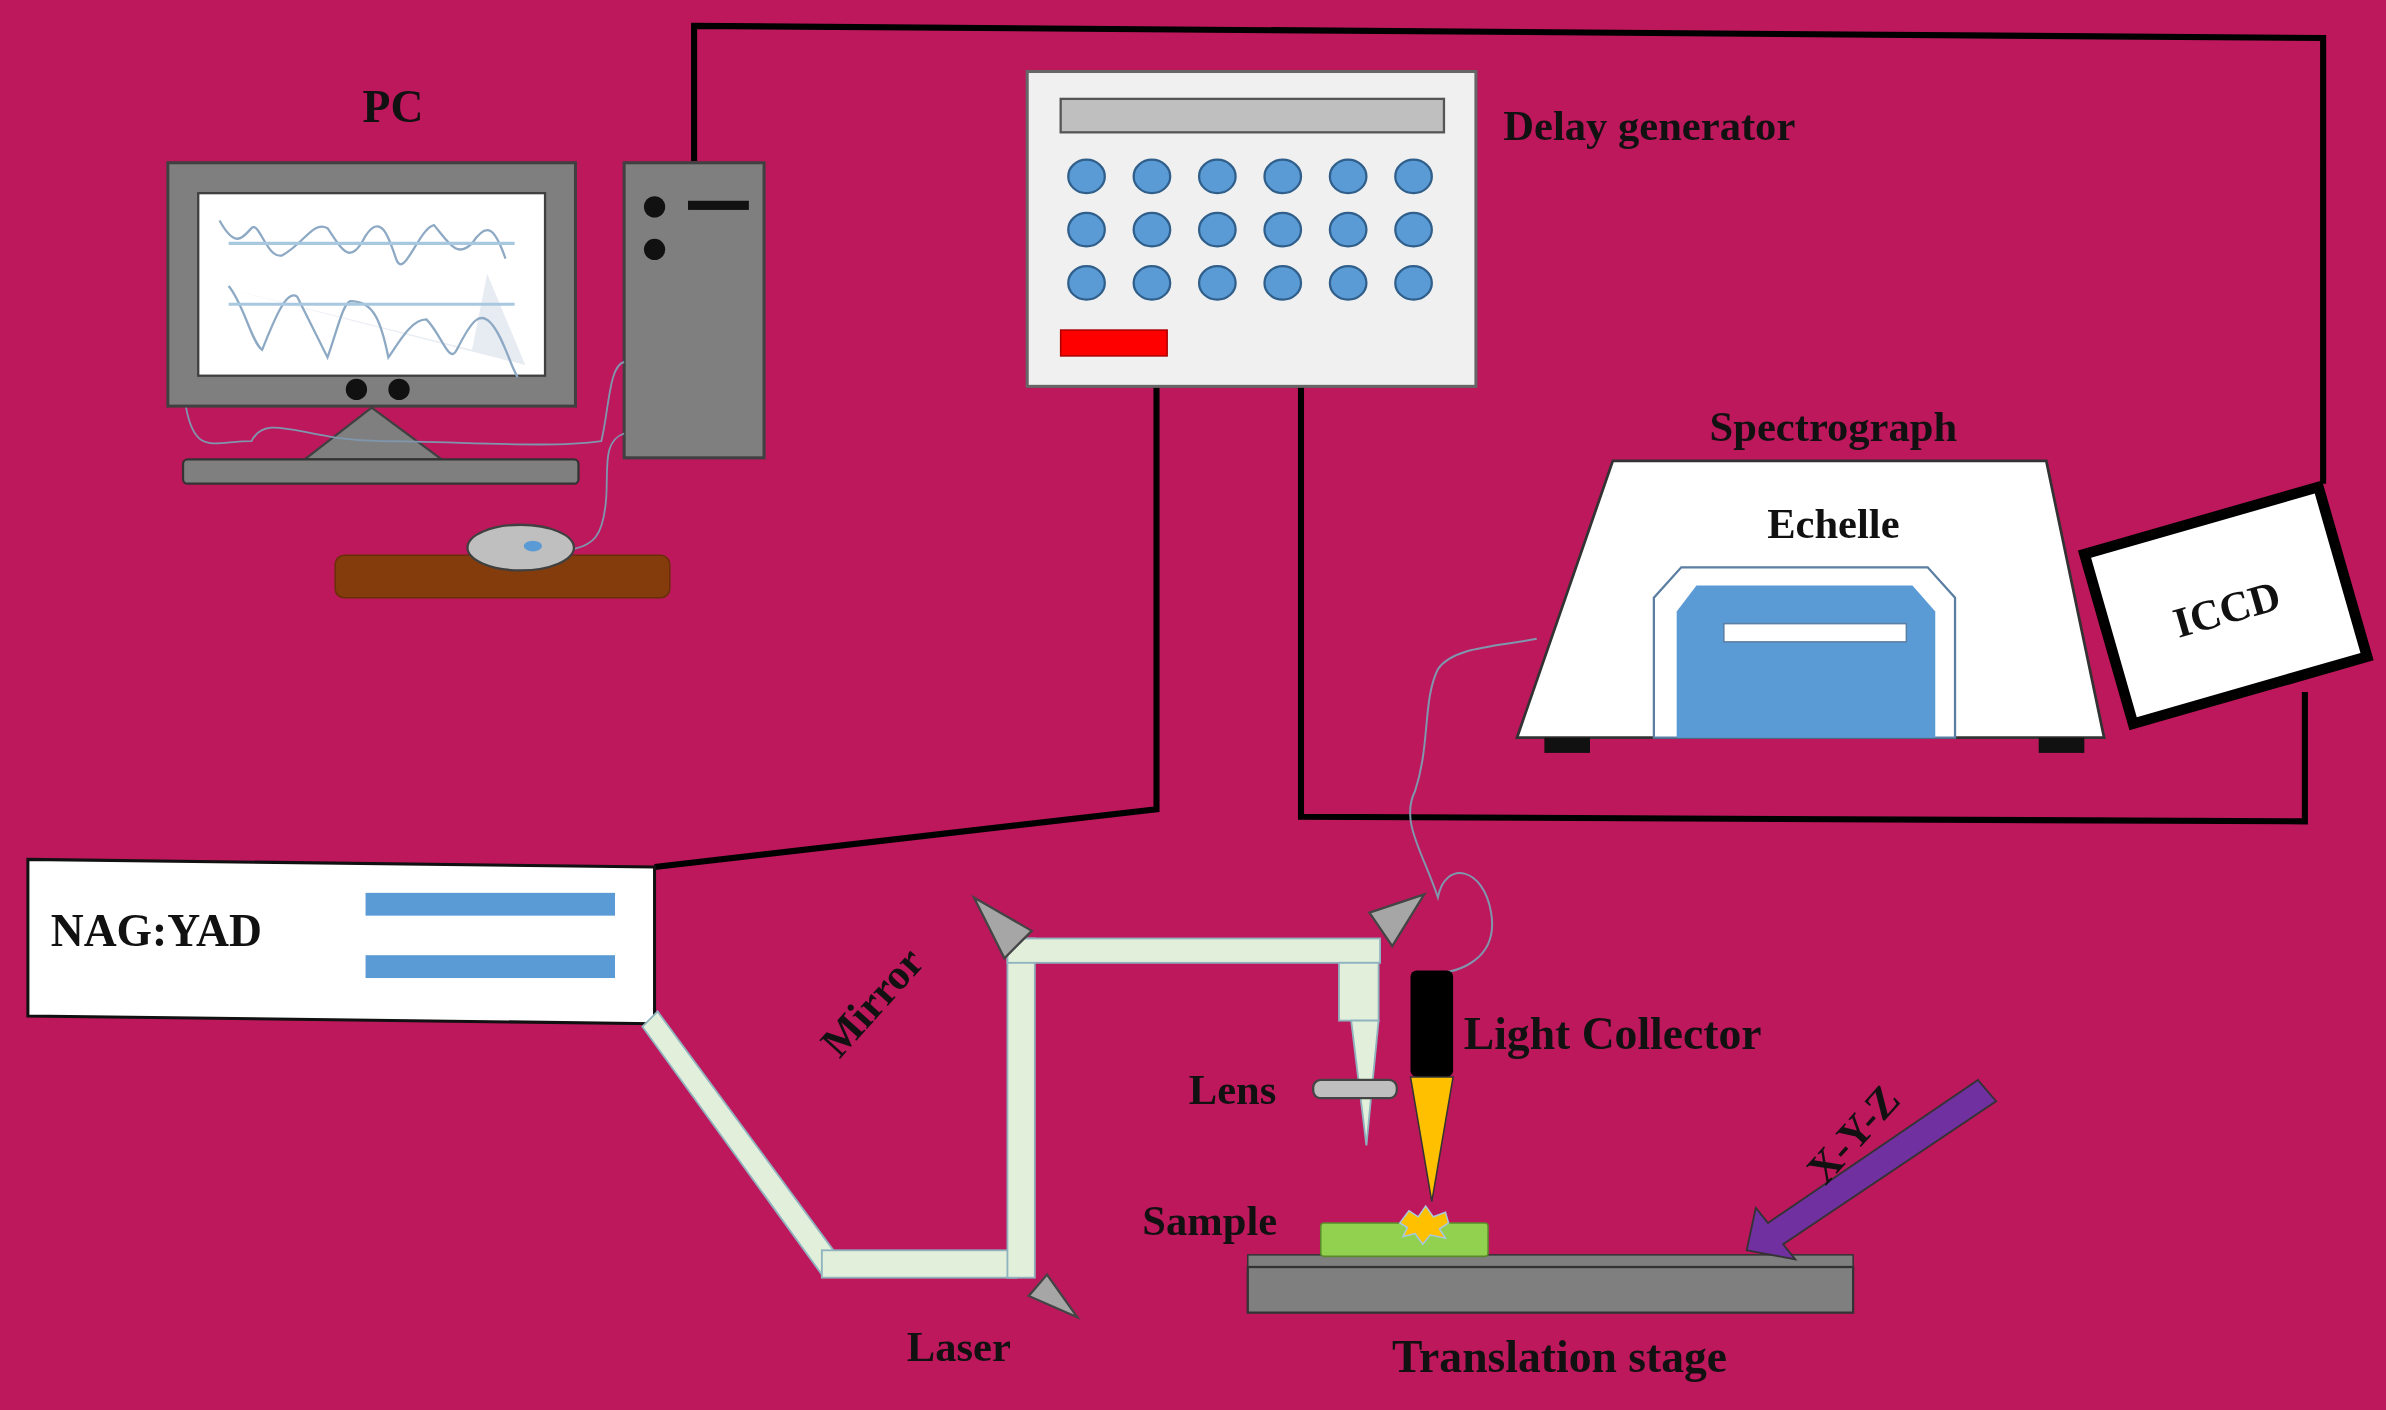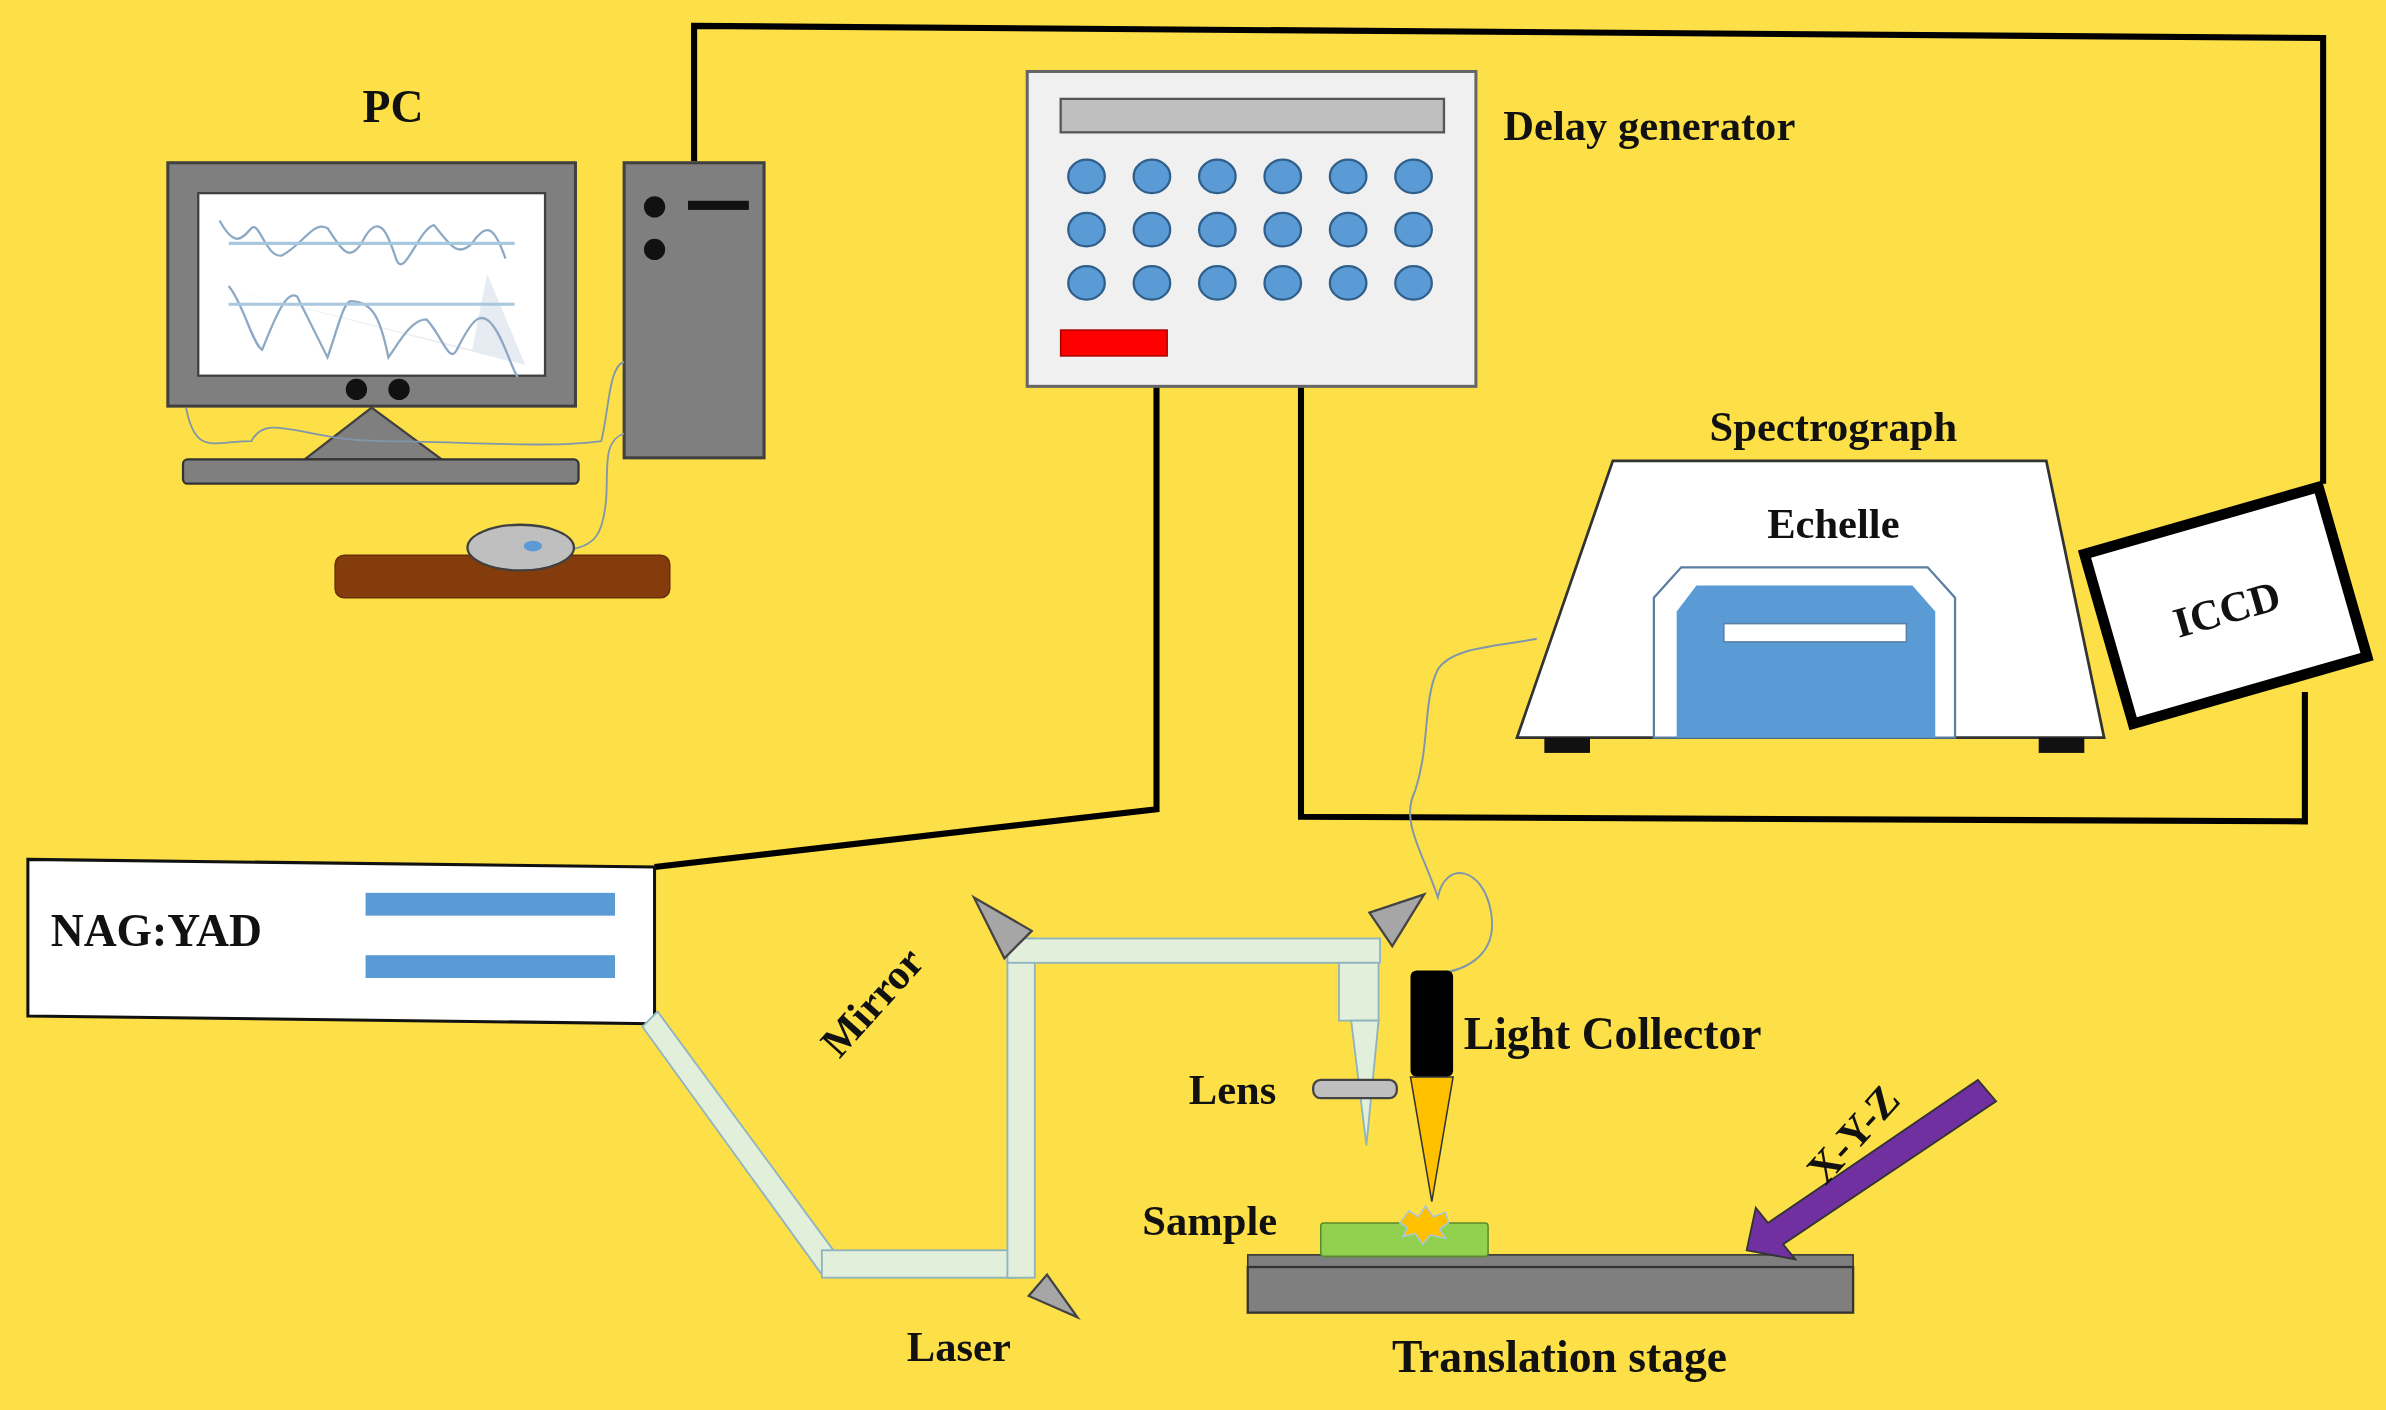--- a/index.html
+++ b/index.html
@@ -1,16 +1,16 @@
 <!DOCTYPE html>
 <html><head>
 <meta charset="utf-8">
 <style>
   html,body{margin:0;padding:0;background:#fff;}
-  #stage{width:2386px;height:1410px;position:relative;overflow:hidden;background:#fde047;}
+  #stage{width:2386px;height:1410px;position:relative;overflow:hidden;background:#be185d;}
   svg{position:absolute;left:0;top:0;width:2386px;height:1410px;}
   .lbl{font-family:"Liberation Serif",serif;font-weight:bold;fill:#111;}
 </style>
 </head>
 <body>
 
 <div id="stage">
 <svg viewBox="0 0 1568 927">
 
   <g fill="none" stroke="#000" stroke-width="4">

